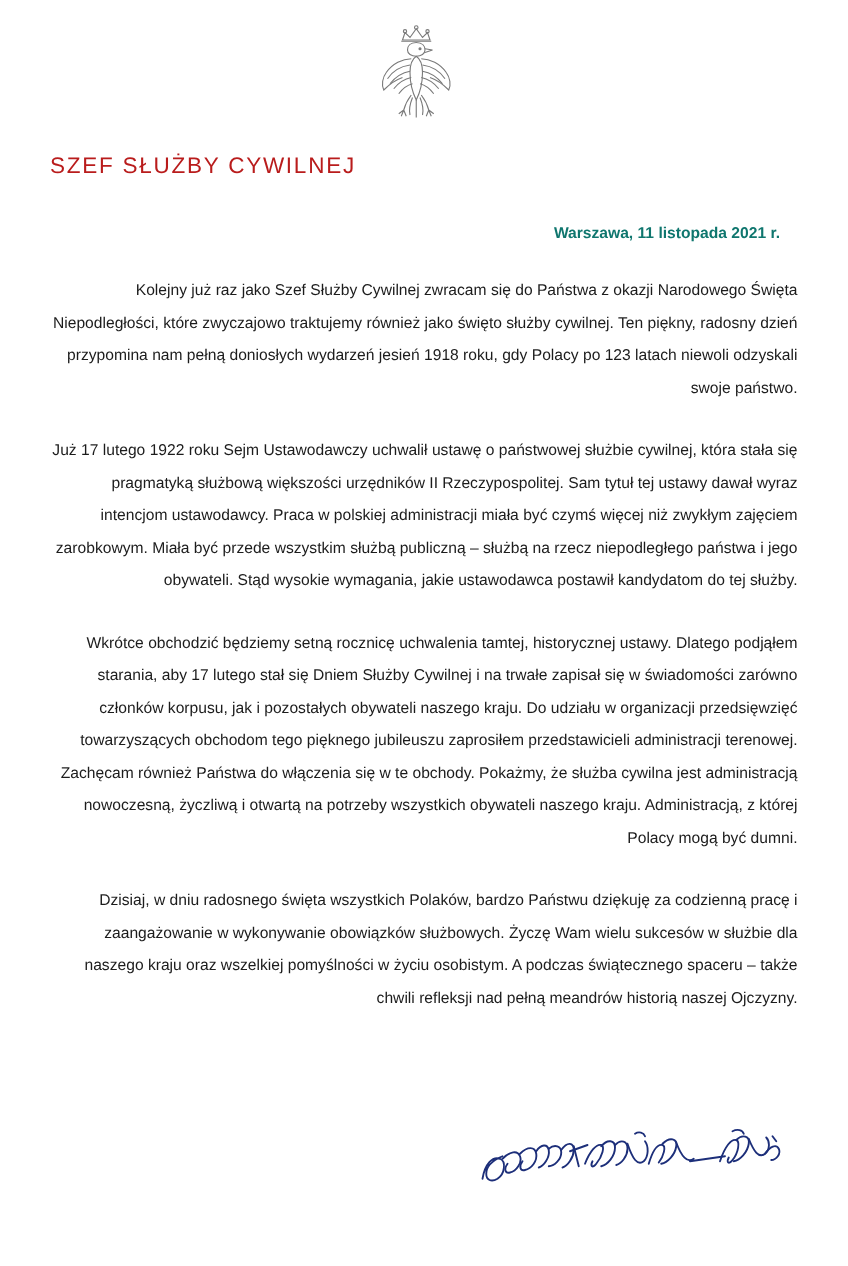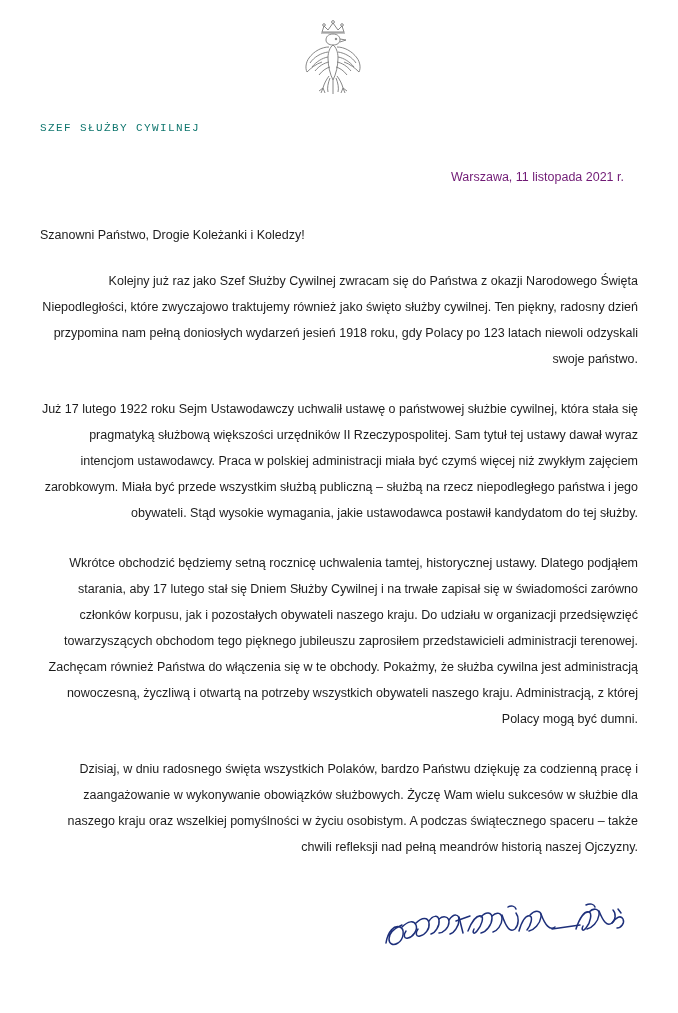--- a/index.html
+++ b/index.html
@@ -34,42 +34,43 @@
     align-items: flex-start;
     height: 92px;
   }
   .emblem {
     width: 66px;
     height: 84px;
     margin-left: -12px;
   }
   .org-title {
     margin-top: 16px;
-    font-family: Liberation Mono, monospace;
-    font-size: 11px;
+    font-family: Liberation Sans, sans-serif;
+    font-size: 18px;
     letter-spacing: 1.4px;
-    color: #0f766e;
+    color: #b91c1c;
     font-weight: 400;
   }
   .org-name {
     margin-top: 13px;
     font-family: "Liberation Serif", serif;
     font-style: italic;
     font-size: 13.5px;
     letter-spacing: 0.4px;
     color: #222;
   }
 
   
   .placedate {
     margin-top: 36px;
     text-align: right;
     font-size: 12.5px;
-    color: #701a75;
+    color: #0f766e;
     padding-right: 14px;
+    font-weight: bold;
   }
 
   
   .salutation {
     margin-top: 44px;
     font-size: 12.5px;
   }
   .body-text {
     margin-top: 26px;
     font-size: 12.5px;
@@ -139,21 +140,20 @@
           <path d="M37 62 C40 66 42 70 43 74 M43 74 L47 77 M43 74 L45 79 M43 74 L41 79"></path>
         </g>
       </svg>
     </div>
 
     <div class="org-title">SZEF SŁUŻBY CYWILNEJ</div>
   </div>
 
   <div class="placedate">Warszawa, 11 listopada 2021 r.</div>
 
-  <div class="salutation">Szanowni Państwo, Drogie Koleżanki i Koledzy!</div>
 
   <div class="body-text">
     <p>Kolejny już raz jako Szef Służby Cywilnej zwracam się do Państwa z okazji Narodowego Święta Niepodległości, które zwyczajowo traktujemy również jako święto służby cywilnej. Ten piękny, radosny dzień przypomina nam pełną doniosłych wydarzeń jesień 1918 roku, gdy Polacy po 123 latach niewoli odzyskali swoje państwo.</p>
     <p>Już 17 lutego 1922 roku Sejm Ustawodawczy uchwalił ustawę o państwowej służbie cywilnej, która stała się pragmatyką służbową większości urzędników II Rzeczypospolitej. Sam tytuł tej ustawy dawał wyraz intencjom ustawodawcy. Praca w polskiej administracji miała być czymś więcej niż zwykłym zajęciem zarobkowym. Miała być przede wszystkim służbą publiczną – służbą na rzecz niepodległego państwa i jego obywateli. Stąd wysokie wymagania, jakie ustawodawca postawił kandydatom do tej służby.</p>
     <p>Wkrótce obchodzić będziemy setną rocznicę uchwalenia tamtej, historycznej ustawy. Dlatego podjąłem starania, aby 17 lutego stał się Dniem Służby Cywilnej i na trwałe zapisał się w świadomości zarówno członków korpusu, jak i pozostałych obywateli naszego kraju. Do udziału w organizacji przedsięwzięć towarzyszących obchodom tego pięknego jubileuszu zaprosiłem przedstawicieli administracji terenowej. Zachęcam również Państwa do włączenia się w te obchody. Pokażmy, że służba cywilna jest administracją nowoczesną, życzliwą i otwartą na potrzeby wszystkich obywateli naszego kraju. Administracją, z której Polacy mogą być dumni.</p>
     <p>Dzisiaj, w dniu radosnego święta wszystkich Polaków, bardzo Państwu dziękuję za codzienną pracę i zaangażowanie w wykonywanie obowiązków służbowych. Życzę Wam wielu sukcesów w służbie dla naszego kraju oraz wszelkiej pomyślności w życiu osobistym. A podczas świątecznego spaceru – także chwili refleksji nad pełną meandrów historią naszej Ojczyzny.</p>
   </div>
 
   <div class="signature-block">
     <svg class="signature-svg" viewBox="0 0 250 70" aria-hidden="true">

